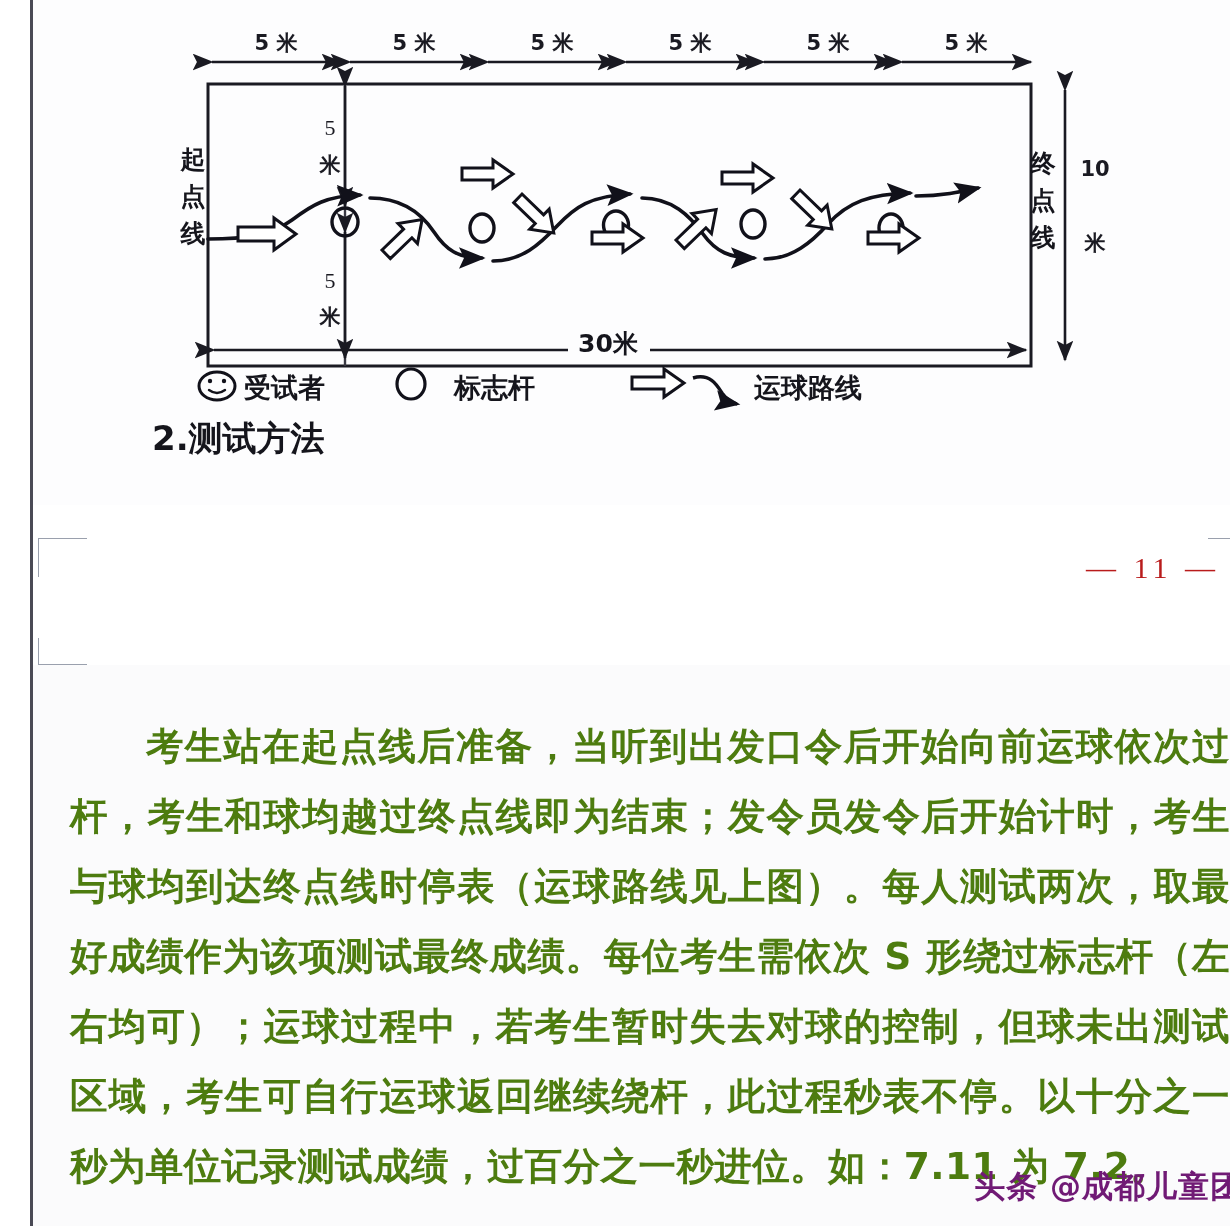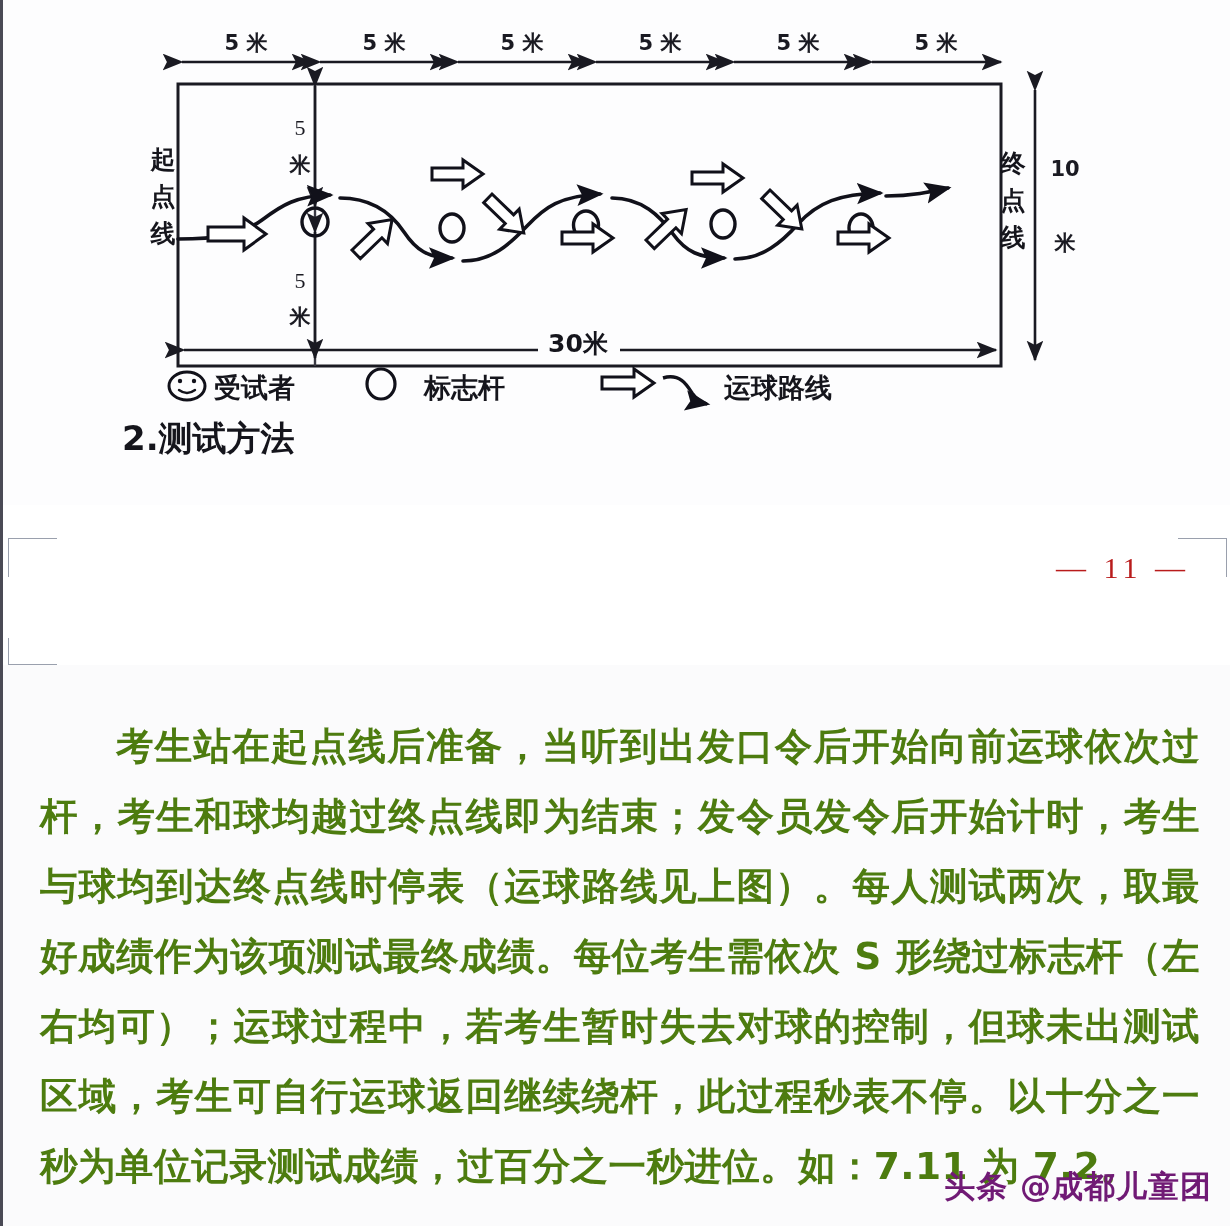--- a/index.html
+++ b/index.html
@@ -4,21 +4,21 @@
 <style>
   html,body{margin:0;padding:0;}
   body{
     width:1230px;height:1226px;
     background:#ffffff;
     font-family:"DejaVu Sans","Liberation Sans",sans-serif;
     color:#1a1a22;
     position:relative;
     overflow:hidden;
   }
-  .page{position:absolute;inset:0;}
+  .page{position:absolute;inset:0;margin-left:30px;}
 
   
   .figure-block{
     position:absolute;left:0;top:0;width:1230px;height:505px;
     background:#fdfdfe;
   }
   .edge-left{position:absolute;left:0;top:0;width:3px;height:505px;background:#4a4a55;}
 
   svg.diagram{position:absolute;left:0;top:0;width:1230px;height:505px;}
 

